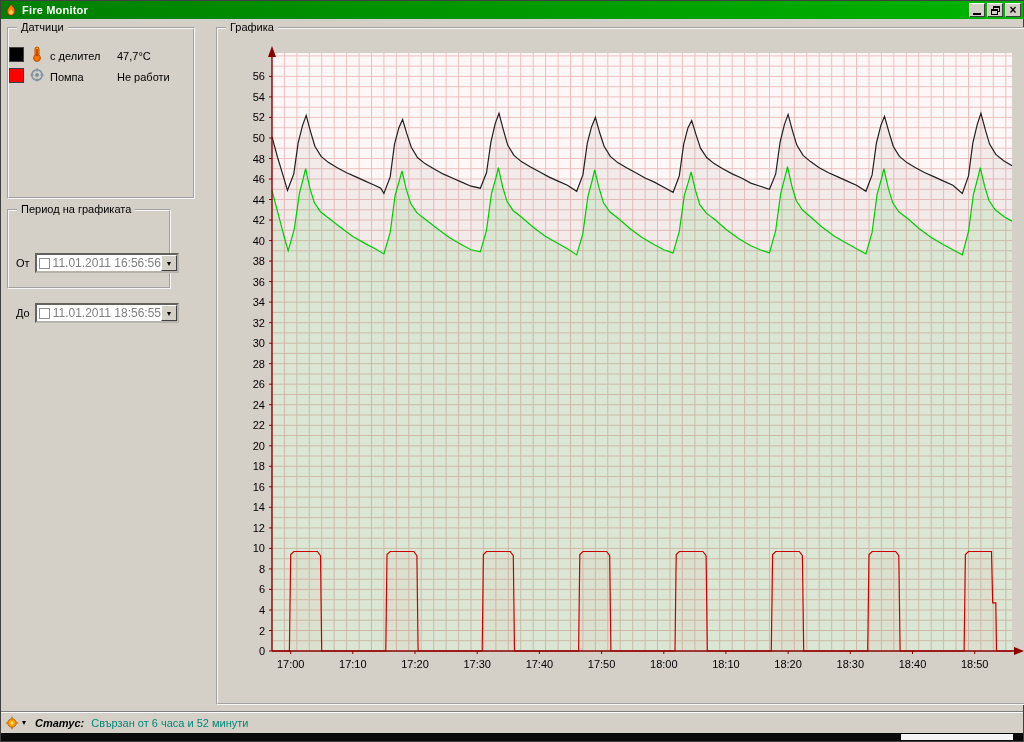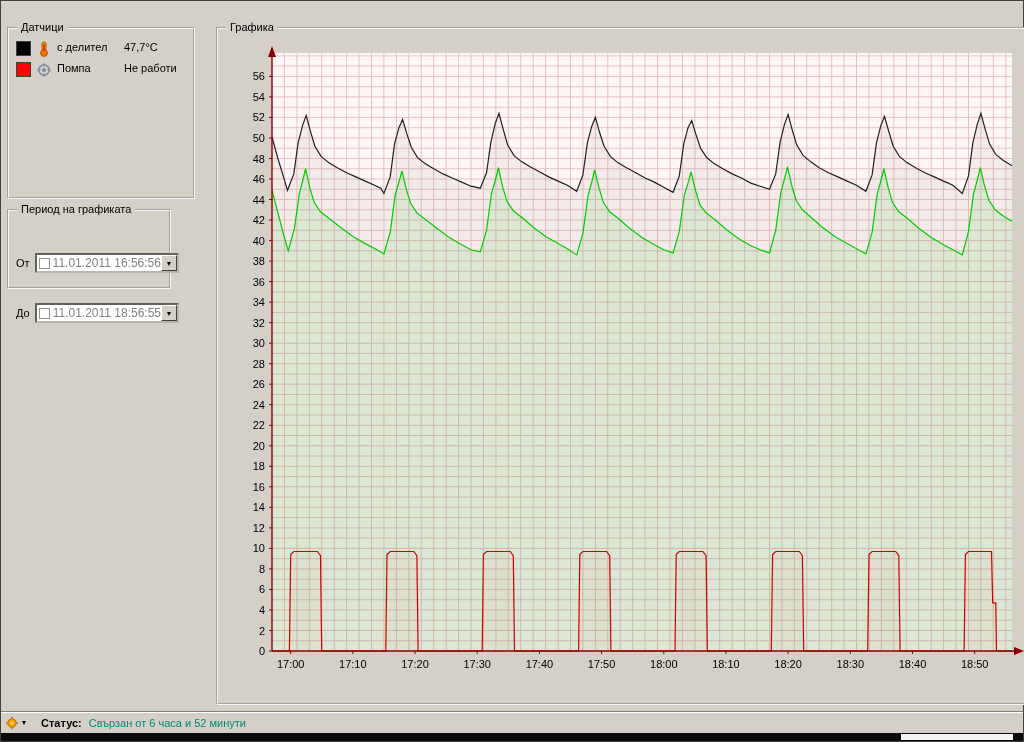--- a/index.html
+++ b/index.html
@@ -35,21 +35,21 @@
   .client { position:absolute; top:18px; left:0; right:0; bottom:30px; background:#d4d0c8; }
 
   .groupbox {
     position:absolute; border:2px groove #f6f6f6; background:#d4d0c8;
   }
   .groupbox > .legend {
     position:absolute; top:-8px; left:8px; background:#d4d0c8; padding:0 4px; font-size:11px;
   }
 
   
-  .sensor-row { display:flex; align-items:flex-start; height:21px; padding-left:7px; gap:5px; }
+  .sensor-row { display:flex; align-items:flex-end; height:21px; gap:5px; }
   .swatch { width:15px; height:15px; border:1px solid #404040; flex:0 0 15px; }
   .sensor-icon { width:16px; height:16px; flex:0 0 16px; }
   .sensor-label { width:62px; overflow:hidden; white-space:nowrap; }
   .sensor-value { white-space:nowrap; }
 
   
   .period-row { display:flex; align-items:center; height:24px; padding-left:7px; gap:5px;margin-top:26px; }
   .period-label { width:18px; }
   .dtpicker {
     width:150px; height:20px; background:#fff;
@@ -66,32 +66,51 @@
   .graph-box { left:215px; top:8px; width:814px; height:678px; }
   .graph-box svg { position:absolute; left:2px; top:10px; }
 
   
   .statusbar {
     position:absolute; left:0; right:0; bottom:8px; height:22px; background:#d4d0c8;
     border-top:1px solid #808080; box-shadow: inset 0 1px 0 #fff;
     display:flex; align-items:center; padding-left:4px; gap:3px;
   }
   .status-caret { font-size:8px; line-height:8px; cursor:pointer; }
-  .status-label { font-weight:bold; margin-left:12px; }
+  .status-label { font-weight:bold; margin-left:6px;font-style:italic; }
   .status-value { margin-left:4px; }
 
   
   .taskbar-sliver { position:absolute; left:0; right:0; bottom:0; height:8px; background:#0a0a0a; }
   .taskbar-sliver .lightbox { position:absolute; right:10px; top:1px; width:112px; height:6px; background:#f4f4f4; }
 </style>
 </head>
 <body>
 
 <div class="window">
 
+  <div class="titlebar">
+    <svg width="14" height="14" viewBox="0 0 14 14">
+      <path d="M7 1 C9 4 11 5 11 8 A4 4.5 0 1 1 3 8 C3 6 5 4.5 7 1 Z" fill="#ff8000" stroke="#802000" stroke-width="0.8"></path>
+      <path d="M7 6 C8 7.5 9 8 9 9.5 A2 2 0 1 1 5 9.5 C5 8.3 6 7.6 7 6 Z" fill="#ffd040"></path>
+    </svg>
+    <span class="title">Fire Monitor</span>
+    <div class="winbtn">
+        <div class="glyph-min"></div>
+      </div>
+    <div class="winbtn">
+      <div class="glyph-restore">
+          <div class="r1"></div>
+          <div class="r2"></div>
+        </div>
+    </div>
+    <div class="winbtn">
+        <span class="glyph-close">×</span>
+      </div>
+  </div>
 
   <div class="client">
 
     <div class="groupbox" style="left:6px; top:8px; width:188px; height:172px; padding-top:12px;">
       <span class="legend">Датчици</span>
 
       <div class="sensor-row">
         <div class="swatch" style="background: rgb(0, 0, 0);"></div>
         <svg class="sensor-icon" viewBox="0 0 16 16">
           <rect x="6" y="1" width="4" height="9" rx="2" fill="#ffa000" stroke="#b05000"></rect>

